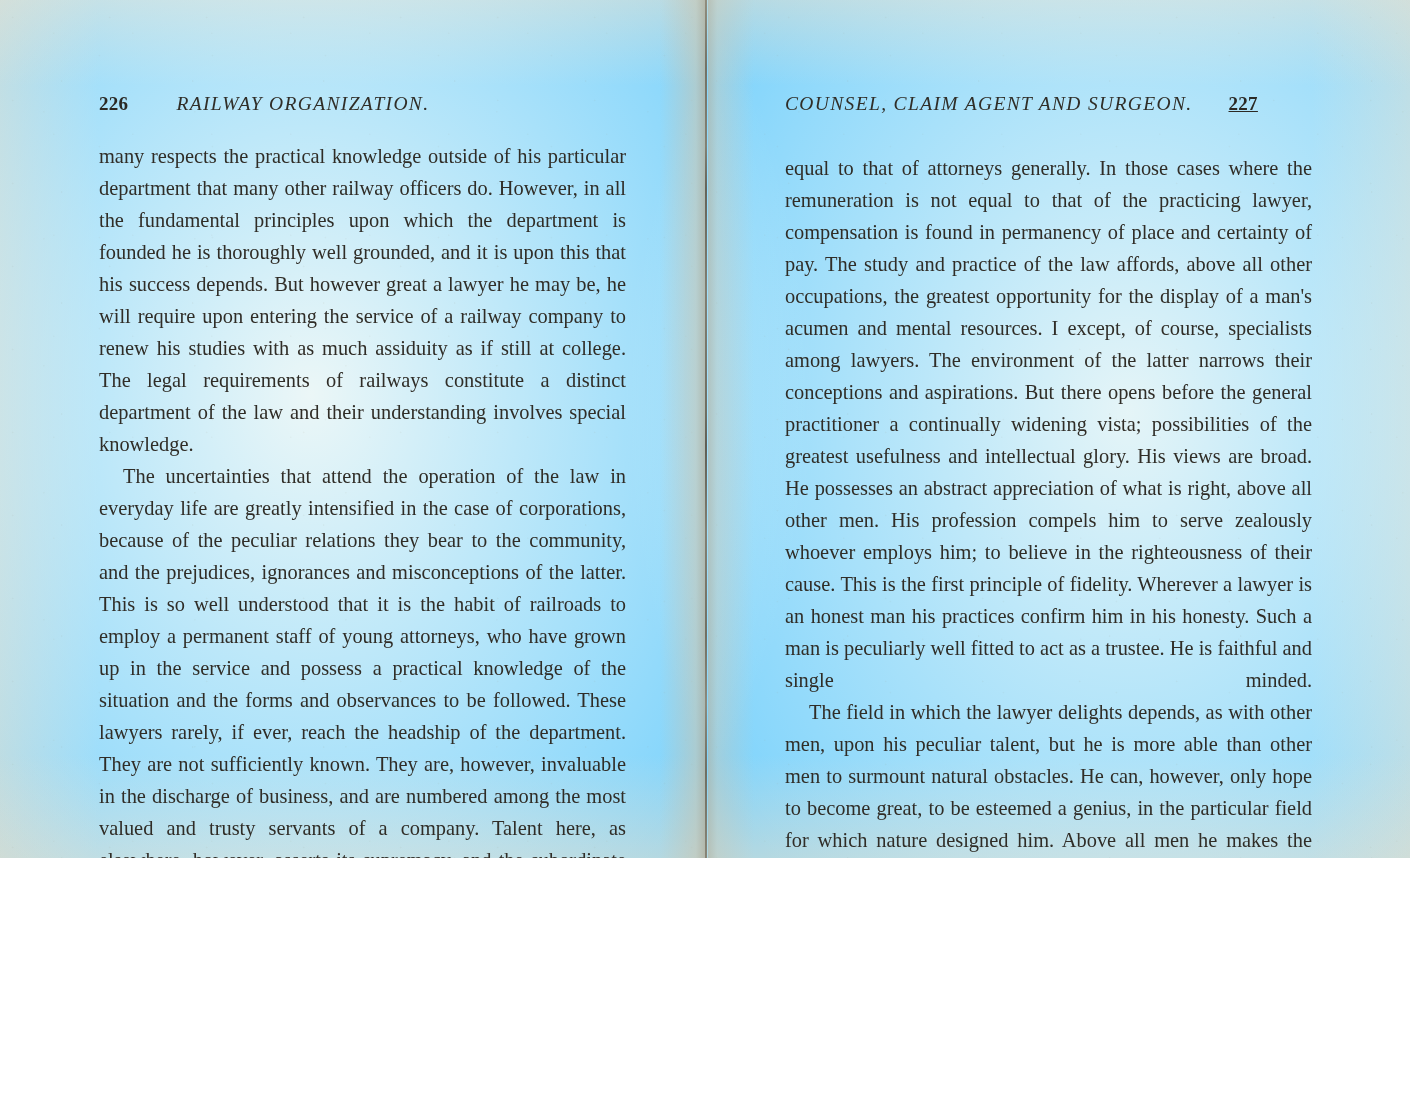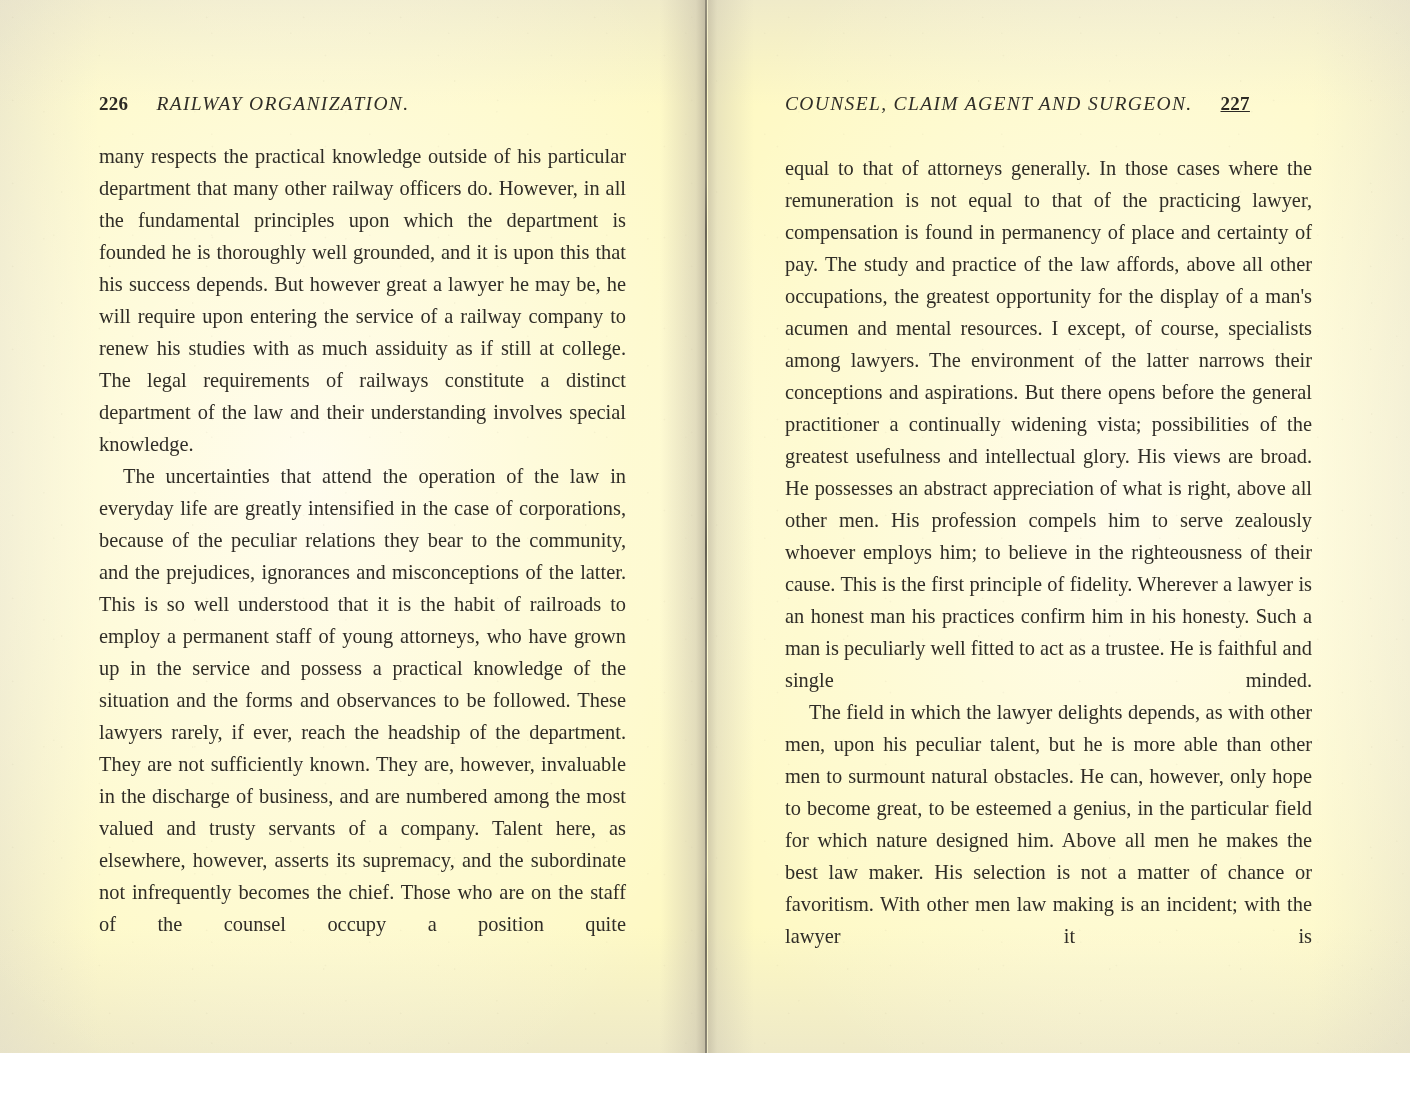--- a/index.html
+++ b/index.html
@@ -10,22 +10,22 @@
   body {
     width: 1410px;
     height: 1105px;
     overflow: hidden;
     font-family: "Liberation Serif", "DejaVu Serif", serif;
   }
 
   #book-scan {
     position: relative;
     width: 1410px;
-    height: 1053px;
-    background: #fef9c3;
+    height: 858px;
+    background: #7dd3fc;
     overflow: hidden;
   }
 
   
   .paper-tone {
     position: absolute;
     inset: 0;
     background:
       radial-gradient(ellipse 700px 900px at 22% 46%, rgba(255,253,246,0.85) 0%, rgba(255,253,246,0.0) 72%),
       radial-gradient(ellipse 700px 900px at 80% 48%, rgba(255,253,246,0.80) 0%, rgba(255,253,246,0.0) 72%),
@@ -104,22 +104,22 @@
     color: #2b2924;
     white-space: nowrap;
   }
   .head-title {
     font-size: 19.5px;
     font-style: italic;
     letter-spacing: 1.35px;
     white-space: nowrap;
     color: #302e28;
   }
-  .rh-left  .head-title { margin-left: 28px; }
-  .rh-right .folio      { margin-left: 28px; text-decoration: underline; }
+  .rh-left  .head-title { margin-left: 48px; }
+  .rh-right .folio      { margin-left: 36px; text-decoration: underline; }
 
   .column {
     position: absolute;
     top: 140px;
     width: 527px;
     text-align: justify;
     text-justify: inter-word;
     font-size: 20.4px;
     line-height: 32px;
     color: #302d27;

